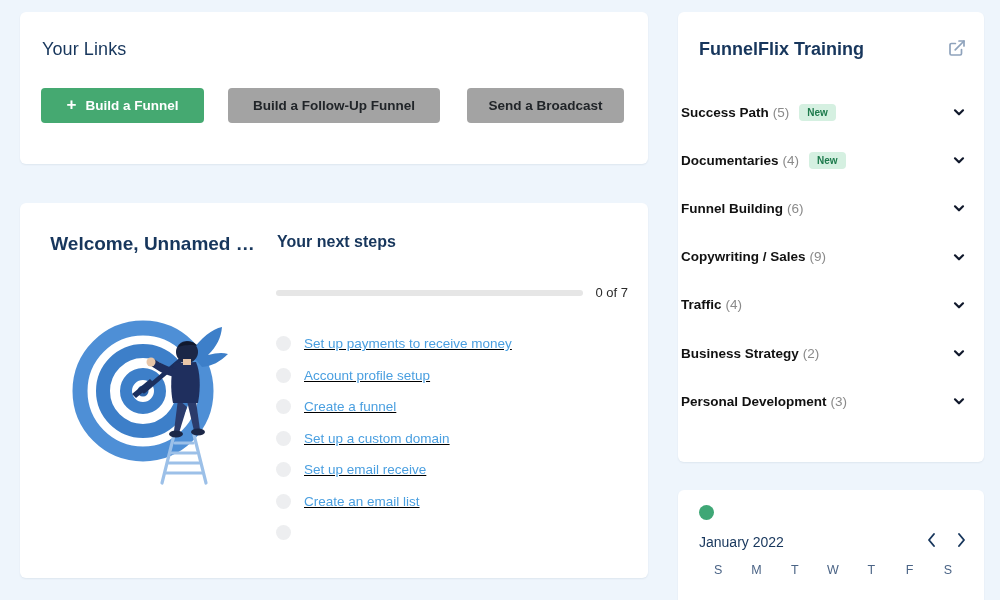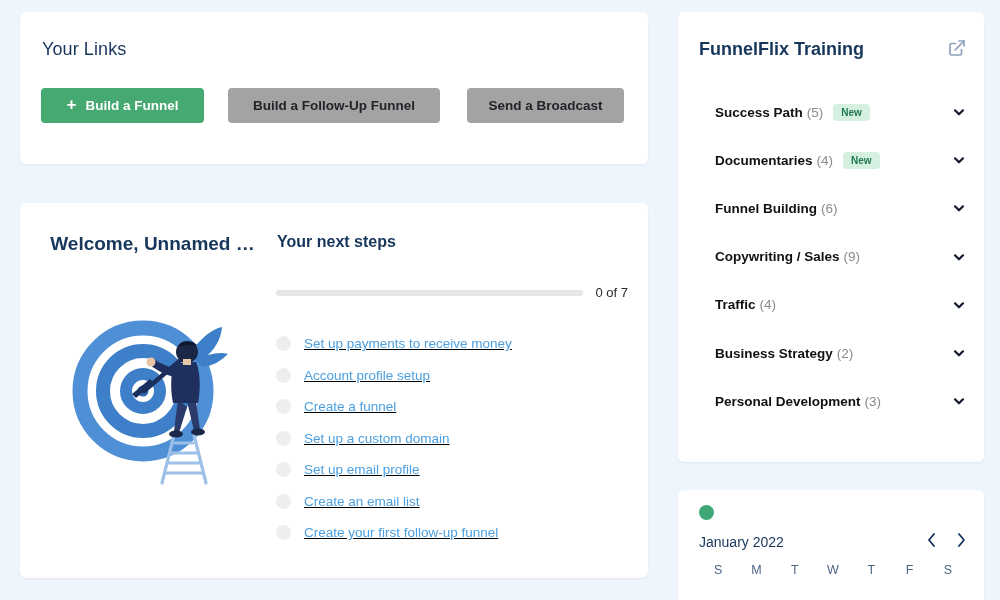--- a/index.html
+++ b/index.html
@@ -181,21 +181,21 @@
   .ext-link-icon { display: block; }
   .ff-list {
     position: absolute;
     left: 0; right: 0; top: 76px;
     list-style: none;
   }
   .ff-row {
     display: flex;
     align-items: center;
     height: 48.2px;
-    padding: 0 18px 0 37px;
+    padding: 0 18px 0 3px;
     cursor: pointer;
   }
   .ff-name {
     font-size: 13.5px;
     font-weight: bold;
     color: #111111;
   }
   .ff-count {
     font-size: 13.5px;
     color: #8a8a8a;
@@ -348,29 +348,28 @@
         <li class="step-item">
           <span class="step-bullet"></span>
           <span class="step-label">Create a funnel</span>
         </li>
         <li class="step-item">
           <span class="step-bullet"></span>
           <span class="step-label">Set up a custom domain</span>
         </li>
         <li class="step-item">
           <span class="step-bullet"></span>
-          <span class="step-label">Set up email profile</span>
+          <span class="step-label">Set up email receive</span>
         </li>
         <li class="step-item">
           <span class="step-bullet"></span>
           <span class="step-label">Create an email list</span>
         </li>
         <li class="step-item">
           <span class="step-bullet"></span>
-          <span class="step-label">Create your first follow-up funnel</span>
         </li>
       </ul>
   </section>
 
   <section class="card" id="funnelflix-card">
     <div class="ff-header">
       <h2 class="ff-title">FunnelFlix Training</h2>
       <a class="ext-link-icon" href="#">
         <svg width="18" height="18" viewBox="0 0 18 18" fill="none" stroke="#8fa3bc" stroke-width="1.7" stroke-linecap="round" stroke-linejoin="round">
           <path d="M13.5 10.6v4a1.4 1.4 0 0 1-1.4 1.4H3.4A1.4 1.4 0 0 1 2 14.6V5.9a1.4 1.4 0 0 1 1.4-1.4h4"></path>

